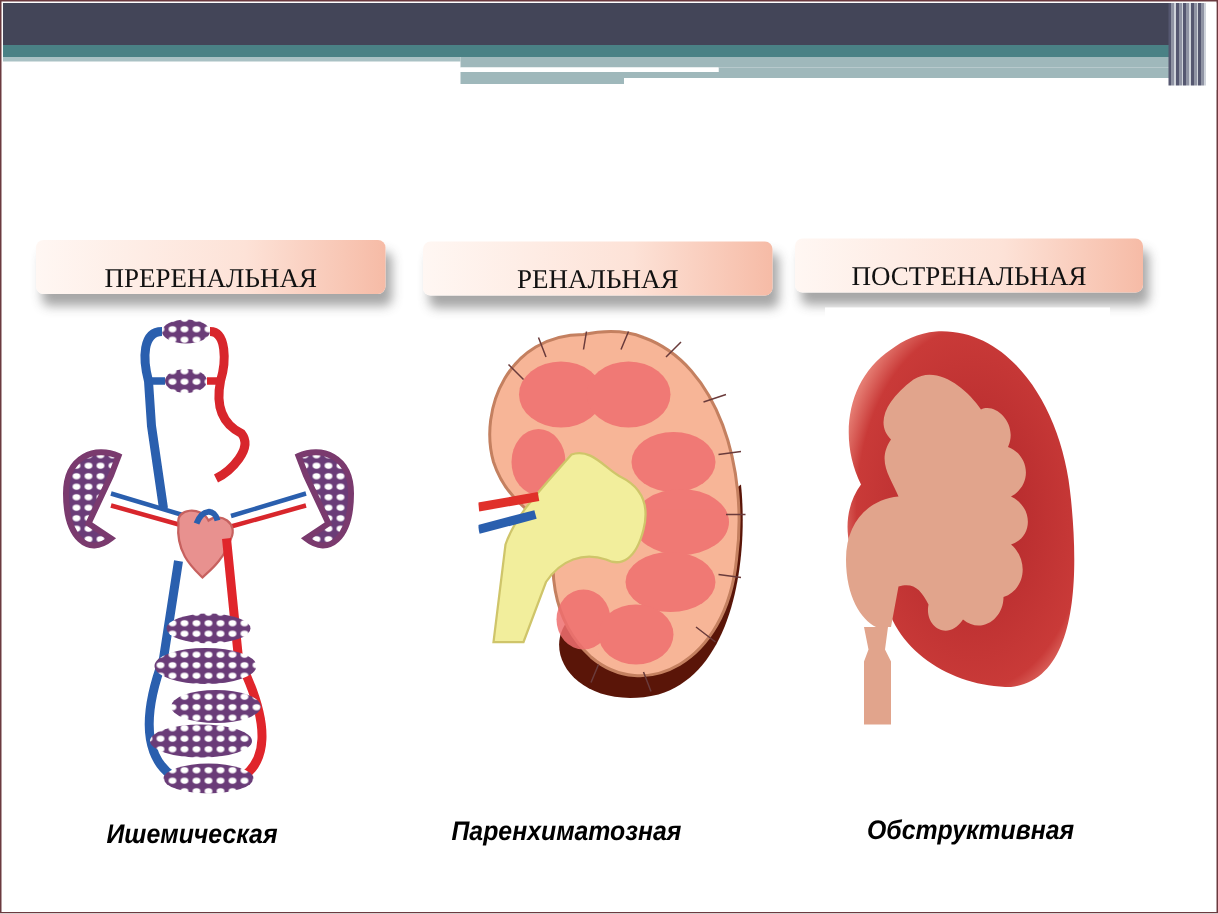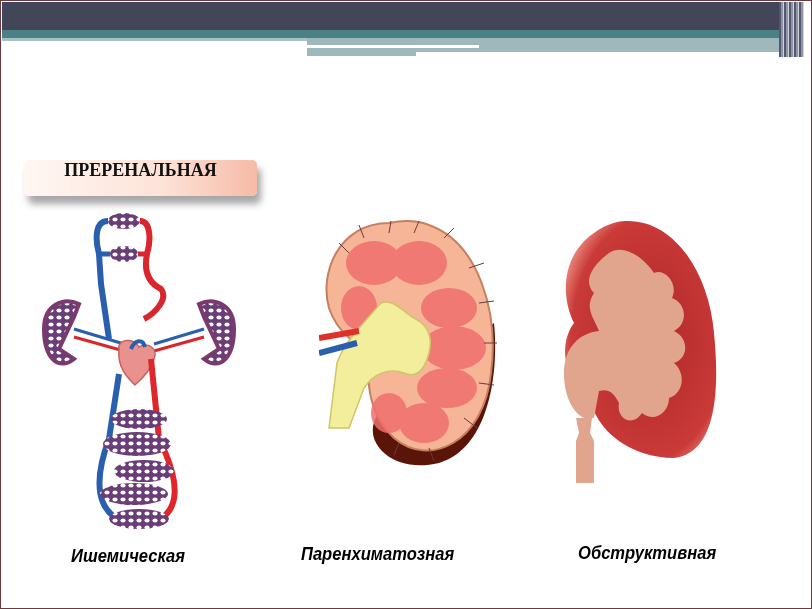--- a/index.html
+++ b/index.html
@@ -16,22 +16,22 @@
   .bar-wh2{position:absolute;left:415px;top:51px;width:385px;height:4px;background:#fff;}
   .bar-stripes{position:absolute;left:778px;top:1px;width:25px;height:55px;
     background:repeating-linear-gradient(90deg,#555770 0 2px,#9094a4 2px 4px,#cfd3da 4px 5px);}
   .bar-edge{position:absolute;left:803px;top:1px;width:7px;height:58px;background:#fff;}
   
   .title-band{position:absolute;left:2px;top:64px;width:802px;height:82px;
     background:linear-gradient(90deg,#f7f9fa 0%,#eaf1f3 45%,#c2d8dc 100%);
     border-top:2px solid #7d8889;border-bottom:2px solid #6f7b7d;box-shadow:0 2px 3px rgba(0,0,0,.25);}
   .title-text{position:absolute;left:0;right:0;top:26px;text-align:center;font-weight:bold;font-size:18px;color:#141414;letter-spacing:.2px;}
   
-  .tab{position:absolute;height:36px;border-radius:5px;display:flex;align-items:flex-start;justify-content:center;
-    font-weight:bold;font-size:18px;color:#111;
+  .tab{position:absolute;height:36px;border-radius:5px;display:flex;align-items:flex-end;justify-content:center;
+    font-weight:normal;font-size:18px;color:#111;
     background:linear-gradient(90deg,#fff7f3 0%,#fde2d7 60%,#f6bba6 100%);
     box-shadow:4px 8px 7px rgba(60,60,60,.45);}
   .tab.t1{left:23px;top:159px;width:233px;}
   .tab.t2{left:281px;top:160px;width:233px;}
   .tab.t3{left:529px;top:158px;width:232px;}
   .tab.t2 span{margin-top:4px;}
   .panel-bg{position:absolute;left:549px;top:204px;width:190px;height:290px;background:#fff;}
   
   .illus{position:absolute;}
   .illus svg{display:block;}
@@ -54,20 +54,26 @@
     <div class="bar-lt4"></div>
     <div class="bar-wh1"></div>
     <div class="bar-wh2"></div>
     <div class="bar-stripes"></div>
     <div class="bar-edge"></div>
   </div>
 
 
   <div class="tab t1">
       <span>ПРЕРЕНАЛЬНАЯ</span>
+    </div>
+  <div class="tab t2">
+      <span>РЕНАЛЬНАЯ</span>
+    </div>
+  <div class="tab t3">
+      <span>ПОСТРЕНАЛЬНАЯ</span>
     </div>
 
   <div class="panel-bg"></div>
 
   <div class="illus" style="left:38px;top:208px;">
     <svg width="200" height="325" viewBox="0 0 200 325">
       <defs>
         <linearGradient id="bv" x1="0" x2="1" y1="0" y2="0">
           <stop offset="0" stop-color="#2a63b0"></stop>
             <stop offset="1" stop-color="#e0252b"></stop>

